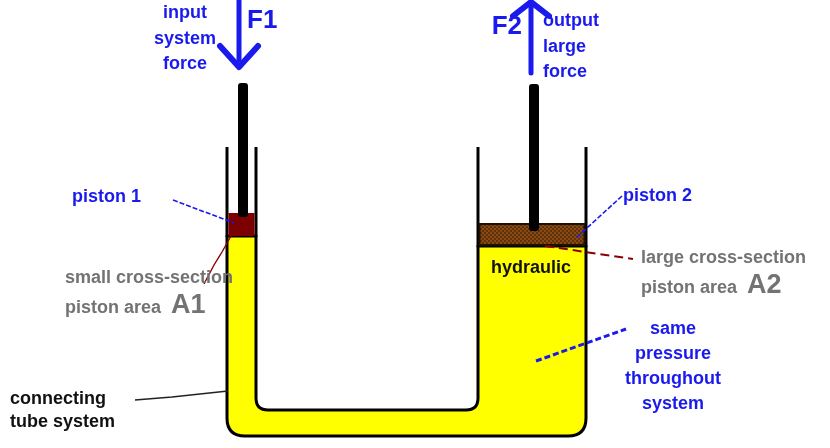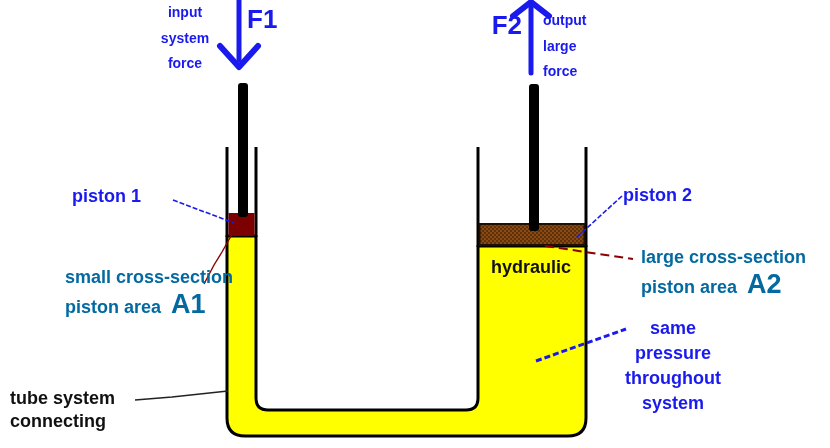--- a/index.html
+++ b/index.html
@@ -3,23 +3,23 @@
 <meta charset="utf-8">
 <style>
   html,body{margin:0;padding:0;background:#fff;}
   #stage{
     position:relative;width:830px;height:448px;background:#ffffff;overflow:hidden;
     font-family:"Liberation Sans",sans-serif;font-weight:bold;
   }
   #diagram-svg{position:absolute;left:0;top:0;}
   .lbl{position:absolute;white-space:nowrap;}
   .blue{color:#1a1aee;}
-  .maroon{color:#0369a1;}
+  .maroon{color:#737373;}
   .black{color:#111;}
-  .lines18{font-size:14px;line-height:25.5px;}
+  .lines18{font-size:18px;line-height:25.5px;}
   .center{text-align:center;}
   .big-f{font-size:26px;line-height:26px;}
   .area-sym{font-size:27px;line-height:27px;margin-left:10px;}
   .area-row{display:flex;align-items:baseline;}
   #input-force-label{left:138px;top:0px;width:94px;}
   #f1-label{left:247px;top:6px;}
   #f2-label{left:478px;top:12px;width:44px;text-align:right;}
   #output-force-label{left:543px;top:8px;}
   #piston1-label{left:72px;top:186px;font-size:18px;}
   #piston2-label{left:623px;top:185px;font-size:18px;}
@@ -105,22 +105,22 @@
 
   <div id="large-cross-label" class="lbl maroon">
     <div>large cross-section</div>
     <div class="area-row">
       <span>piston area</span>
       <span class="area-sym">A2</span>
     </div>
   </div>
 
   <div id="connecting-label" class="lbl black">
+    <div>connecting</div>
     <div>tube system</div>
-    <div>connecting</div>
   </div>
 
 
   <div id="fluid-label" class="lbl black center">
     <div class="l1">hydraulic</div>
   </div>
 
   <div id="same-pressure-label" class="lbl blue center">
     <div>same</div>
     <div>pressure</div>

